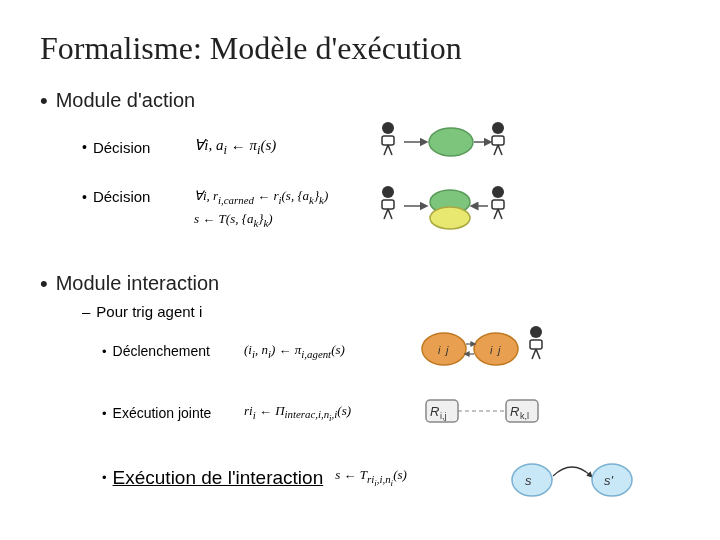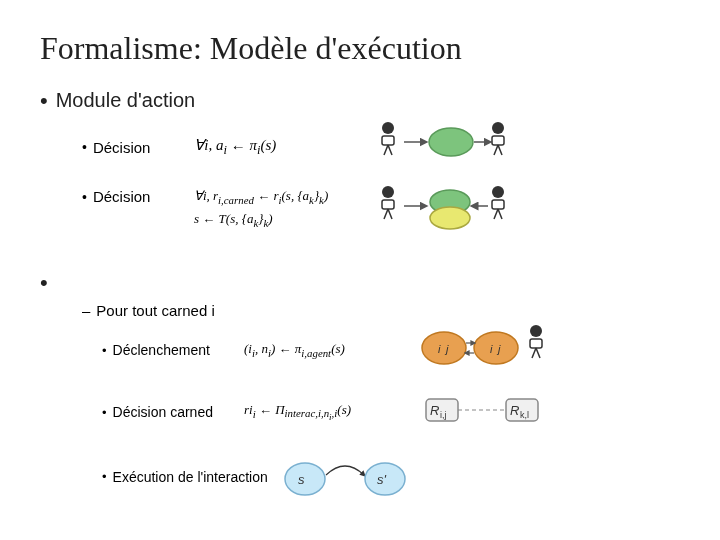--- a/index.html
+++ b/index.html
@@ -139,25 +139,26 @@
         </svg>
       </div>
     </div>
   </div>
 
   <div class="section-gap"></div>
 
   <div class="section">
     <div class="bullet-l1">
       <span class="bullet-sym">•</span>
+      <span>Module interaction</span>
     </div>
 
     <div class="dash-item">
       <span style="font-size:15px;">–</span>
-      <span>Pour tout carned i</span>
+      <span>Pour trig agent i</span>
     </div>
 
     <div style="display:flex; align-items:center; margin-left:62px; margin-bottom:8px; gap:12px;">
       <div style="display:flex; align-items:center; gap:6px; min-width:130px;">
         <span style="font-size:13px;">•</span>
         <span style="font-size:14px;text-align:right;">Déclenchement</span>
       </div>
       <div style="font-style:italic; font-family:'Times New Roman',serif; font-size:13px; min-width:160px;">
         (<span style="font-style:italic;">i<sub>i</sub></span>, <span style="font-style:italic;text-align:center;">n<sub>i</sub></span>) ← π<sub><span style="font-style:italic;">i,agent</span></sub>(<span style="font-style:italic;">s</span>)
       </div>
@@ -188,21 +189,21 @@
               <path d="M0,0 L0,5 L5,2.5 z" fill="#555"></path>
             </marker>
           </defs>
         </svg>
       </div>
     </div>
 
     <div style="display:flex; align-items:center; margin-left:62px; margin-bottom:8px; gap:12px;">
       <div style="display:flex; align-items:center; gap:6px; min-width:130px;">
         <span style="font-size:13px;">•</span>
-        <span style="font-size:14px;">Décision carned</span>
+        <span style="font-size:14px;">Exécution jointe</span>
       </div>
       <div style="font-style:italic; font-family:'Times New Roman',serif; font-size:13px; min-width:160px;">
         ri<sub><span style="font-style:italic;">i</span></sub> ← Π<sub><span style="">interac,i,n<sub>i</sub>,i</span></sub>(<span style="font-style:italic;">s</span>)
       </div>
 
       <div>
         <svg width="130" height="50">
 
           <rect x="10" y="14" width="32" height="22" rx="4" fill="#f0f0f0" stroke="#888" stroke-width="1.5"></rect>
           <text x="14" y="30" font-size="13" font-style="italic" fill="#333">R</text>
@@ -213,21 +214,24 @@
           <text x="104" y="33" font-size="9" fill="#333">k,l</text>
 
           <line x1="42" y1="25" x2="90" y2="25" stroke="#888" stroke-width="1.2" stroke-dasharray="4,3"></line>
         </svg>
       </div>
     </div>
 
     <div style="display:flex; align-items:center; margin-left:62px; margin-bottom:8px; gap:12px;">
       <div style="display:flex; align-items:center; gap:6px; min-width:130px;">
         <span style="font-size:13px;">•</span>
-        <span style="font-size:14px;">Exécution de l'interaction</span>
+        <span style="font-size:19px;text-decoration:underline;">Exécution de l'interaction</span>
+      </div>
+      <div style="font-style:italic; font-family:'Times New Roman',serif; font-size:13px; min-width:160px;">
+        <span style="font-style:italic;">s</span> ← <span style="font-style:italic;">T</span><sub><span style="font-style:italic;">ri<sub>i</sub>,i,n<sub>i</sub></span></sub>(<span style="font-style:italic;">s</span>)
       </div>
 
       <div>
         <svg width="130" height="55">
 
           <ellipse cx="25" cy="32" rx="20" ry="16" fill="#c8e8f8" stroke="#7ab0d0" stroke-width="1.5"></ellipse>
           <text x="18" y="37" font-size="13" font-style="italic" fill="#333">s</text>
 
           <path d="M46 28 Q65 10 84 28" stroke="#333" stroke-width="1.2" fill="none" marker-end="url(#arr4)"></path>
 

